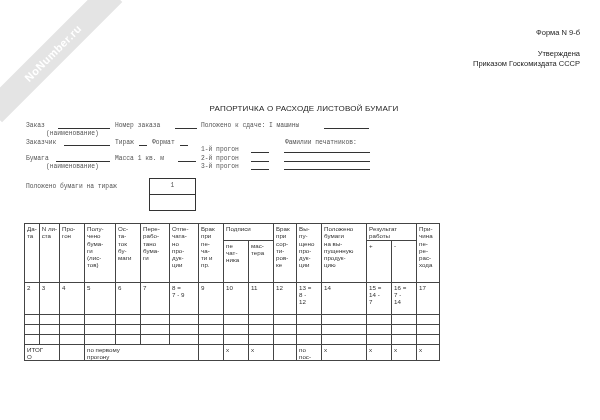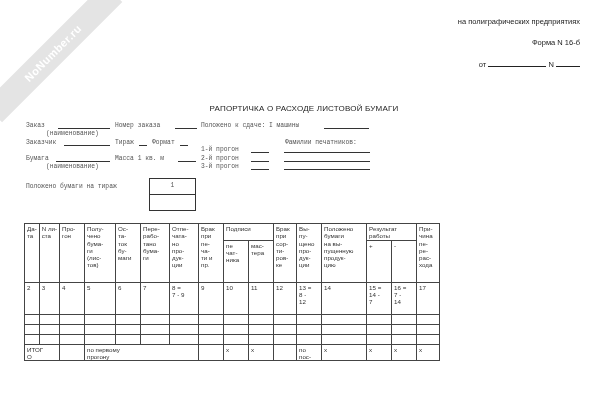--- a/index.html
+++ b/index.html
@@ -22,30 +22,25 @@
   .nrow td { height:30px; }
   .erow td { height:8px; }
   .trow td { height:14px; }
 </style>
 </head>
 <body>
 
 <div class="wm" style="left:-32px;top:40px;width:170px;height:26px;">NoNumber.ru</div>
 
 <div class="hdr" style="top:17px;">
-  <div>на полиграфических предприятиях</div>
   <div style="height:11px"></div>
-  <div>Форма N 16-б</div>
+  <div>Форма N 9-б</div>
   <div style="height:11px"></div>
-  <div>
-    <span>от</span>
-    <span class="ul" style="width:58px"></span>
-    <span>N</span>
-    <span class="ul" style="width:24px"></span>
-  </div>
+  <div>Утверждена</div>
+  <div>Приказом Госкомиздата СССР</div>
 </div>
 
 <div class="title">РАПОРТИЧКА О РАСХОДЕ ЛИСТОВОЙ БУМАГИ</div>
 
 <div class="mono" style="left:26px;top:122px;">Заказ</div>
 <div class="line" style="left:58px;top:128px;width:52px;"></div>
 <div class="mono" style="left:46px;top:130px;">(наименование)</div>
 <div class="mono" style="left:115px;top:122px;">Номер заказа</div>
 <div class="line" style="left:175px;top:128px;width:22px;"></div>
 <div class="mono" style="left:201px;top:122px;">Положено к сдаче: I машины</div>

